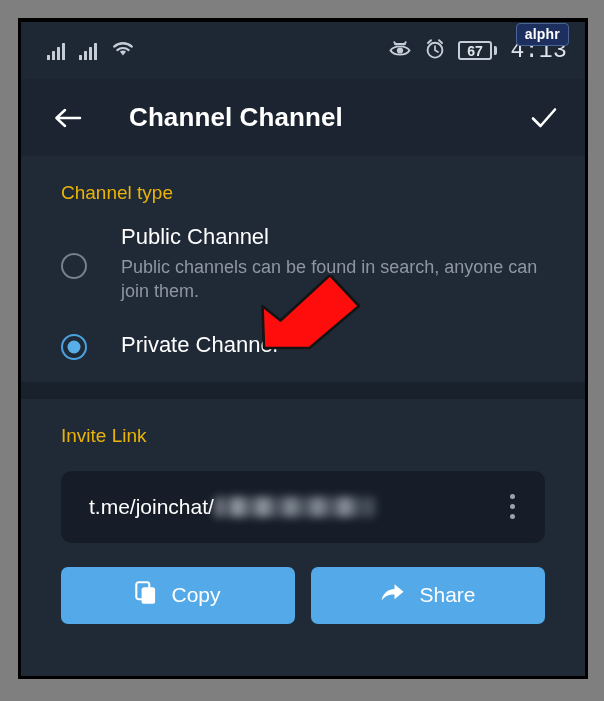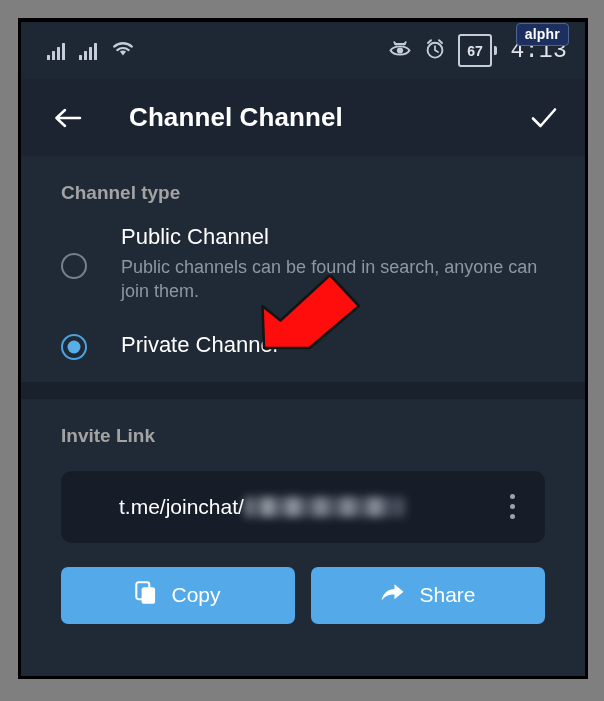--- a/index.html
+++ b/index.html
@@ -78,21 +78,21 @@
     letter-spacing: .3px;
     margin-left: 2px;
     font-family: Liberation Mono, monospace;
   }
   .battery {
     display: flex; align-items: center;
   }
   .battery-body {
     border: 2px solid #c6cdd6;
     border-radius: 3px;
-    height: 33px;
+    height: 19px;
     min-width: 34px;
     display: flex; align-items: center; justify-content: center;
     padding: 0 3px;
   }
   .battery-level {
     font-size: 14px; font-weight: bold; color: #dfe4ea; line-height: 1;
   }
   .battery-cap {
     width: 3px; height: 9px; background: #c6cdd6;
     border-radius: 0 2px 2px 0; margin-left: 1.5px;
@@ -121,23 +121,23 @@
   }
 
   
   #content {
     background: #202a36;
     height: calc(100% - 57px - 77px);
     overflow: hidden;
   }
   .section { padding: 0 0 0 0; background: #202a36; }
   .section-title {
-    color: #a3a3a3;
+    color: #eab308;
     font-size: 19px;
-    font-weight: bold;
+    font-weight: normal;
     padding: 26px 0 4px 40px;
   }
 
   .radio-row {
     display: flex;
     align-items: center;
     padding: 16px 34px 0 40px;
   }
   .radio {
     width: 26px; height: 26px;
@@ -188,21 +188,20 @@
     display: flex;
     align-items: center;
     padding: 0 14px 0 28px;
   }
   #invite-link-text {
     flex: 1;
     color: #ffffff;
     font-size: 21px;
     display: flex;
     align-items: center;
-    margin-left: 30px;
   }
   .blurred-token {
     display: inline-block;
     margin-left: 1px;
     width: 160px; height: 20px;
     border-radius: 3px;
     background:
       linear-gradient(90deg,
         rgba(195,203,212,.75) 0%, rgba(195,203,212,.25) 7%,
         rgba(205,212,220,.80) 14%, rgba(180,189,200,.30) 22%,

